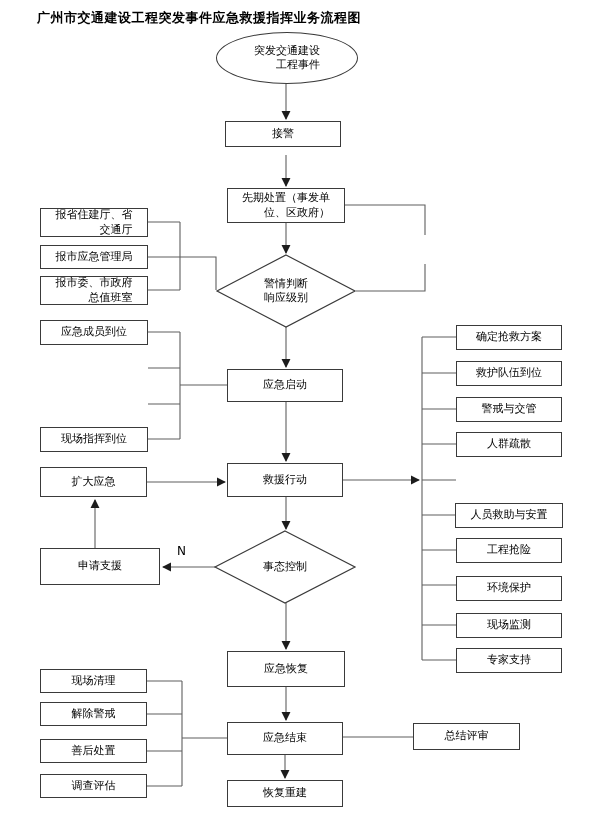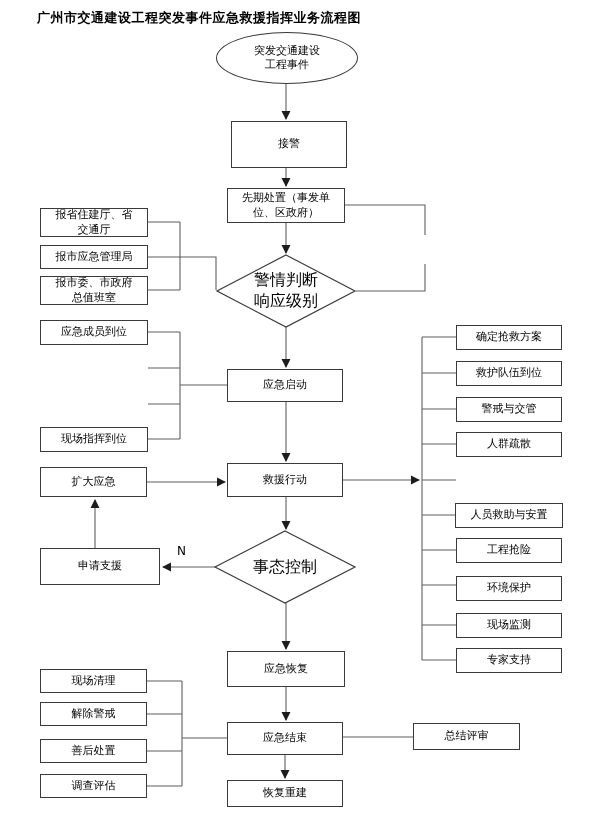--- a/index.html
+++ b/index.html
@@ -8,26 +8,26 @@
     font-family:"DejaVu Sans",sans-serif;color:#000;overflow:hidden;
   }
   #edges{position:absolute;left:0;top:0;z-index:1;}
   .title{
     position:absolute;left:37px;top:9px;font-size:13px;font-weight:bold;
     letter-spacing:0.5px;color:#000;z-index:3;white-space:nowrap;
   }
   .node{
     position:absolute;z-index:2;box-sizing:border-box;background:#ffffff;
     border:1px solid #3a3a3a;display:flex;align-items:center;justify-content:center;
-    text-align:center;font-size:11px;line-height:1.3;white-space:pre-line;color:#000;
+    text-align:right;font-size:11px;line-height:1.3;white-space:pre-line;color:#000;
   }
   .ellipse{border-radius:50%;border-width:1.5px;}
   .dtext{
     position:absolute;z-index:2;display:flex;align-items:center;justify-content:center;
-    text-align:center;font-size:16px;line-height:1.3;white-space:pre-line;color:#000;
+    text-align:center;font-size:11px;line-height:1.3;white-space:pre-line;color:#000;
     background:transparent;
   }
   .edge-label{
     position:absolute;z-index:3;font-size:12px;color:#000;background:transparent;
   }
 </style>
 </head>
 <body>
 
 <div id="canvas">
@@ -83,21 +83,21 @@
       <path d="M285,755 V778" marker-end="url(#arr)"></path>
     </g>
 
     <polygon points="286,255 355,291 286,327 217,291" fill="#ffffff" stroke="#3a3a3a" stroke-width="1.2"></polygon>
     <polygon points="285,531 355,567 285,603 215,567" fill="#ffffff" stroke="#3a3a3a" stroke-width="1.2"></polygon>
   </svg>
 
   <div class="node ellipse" style="left:216px;top:32px;width:142px;height:52px">突发交通建设
 工程事件</div>
 
-  <div class="node" style="left:231px;top:121px;width:116px;height:47px">接警</div>
+  <div class="node" style="left:225px;top:121px;width:116px;height:26px">接警</div>
   <div class="node" style="left:227px;top:188px;width:118px;height:35px">先期处置（事发单
 位、区政府）</div>
   <div class="dtext" style="left:217px;top:255px;width:138px;height:72px">警情判断
 响应级别</div>
   <div class="node" style="left:227px;top:369px;width:116px;height:33px">应急启动</div>
   <div class="node" style="left:227px;top:463px;width:116px;height:34px">救援行动</div>
   <div class="dtext" style="left:215px;top:531px;width:140px;height:72px">事态控制</div>
   <div class="node" style="left:227px;top:651px;width:118px;height:36px">应急恢复</div>
   <div class="node" style="left:227px;top:722px;width:116px;height:33px">应急结束</div>
   <div class="node" style="left:227px;top:780px;width:116px;height:27px">恢复重建</div>

